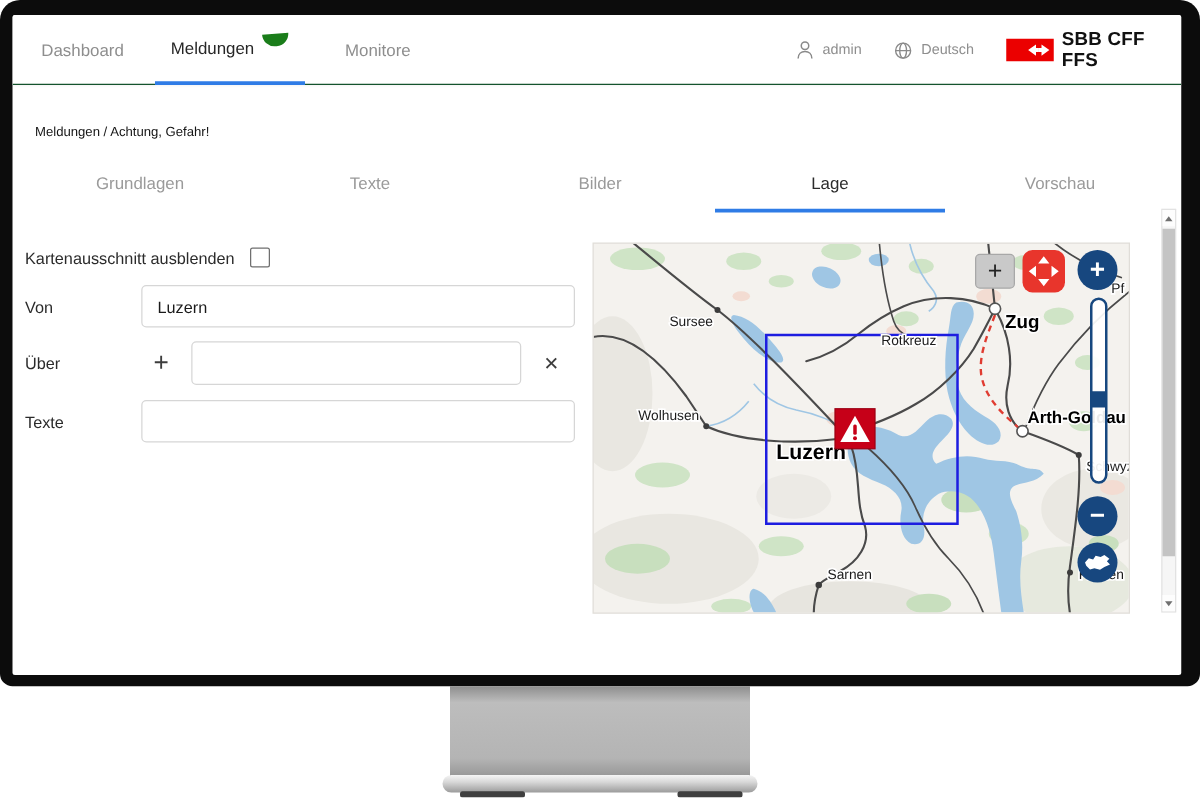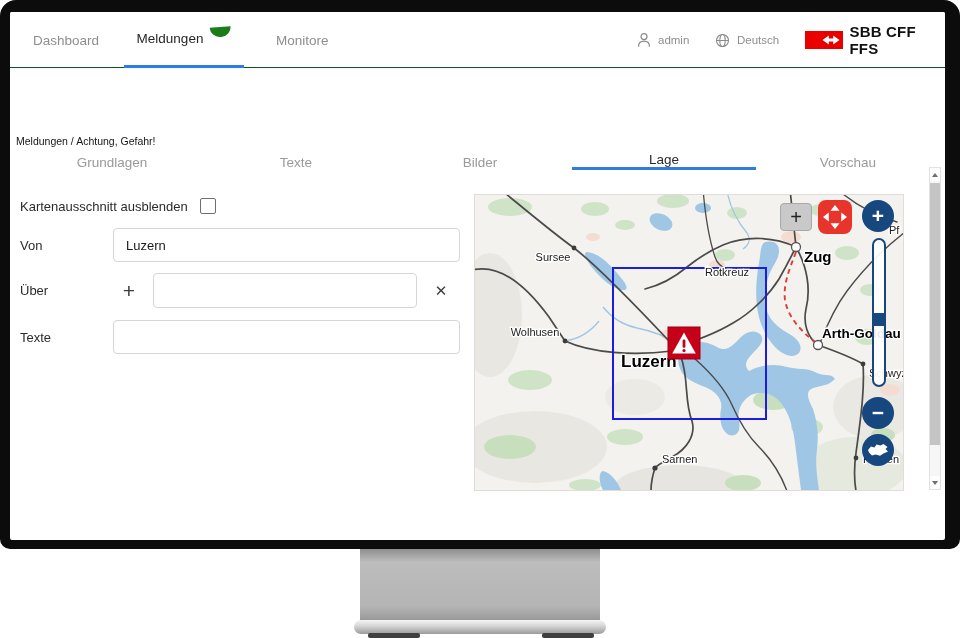--- a/index.html
+++ b/index.html
@@ -24,25 +24,25 @@
             font-size:13.5px; color:#8e8e8e; cursor:pointer; }
   .nav-item.active { color:#262626; border-bottom:3px solid #2f7ce6; }
   .badge-green { display:inline-block; width:21px; height:10px; background:#1a7d1a;
             border-radius:0 0 21px 21px; margin-left:7px; margin-bottom:14px; transform:rotate(-4deg); }
   .hgroup { position:absolute; top:0; height:56px; display:flex; align-items:center; gap:7px;
             font-size:11.5px; color:#8e8e8e; }
   .brand-box { width:40px; height:18px; background:#EB0000; display:flex; align-items:center;
             justify-content:flex-end; padding-right:2px; }
   .brand-text { font-size:15px; font-weight:bold; color:#111; letter-spacing:0.2px; }
 
-  .breadcrumb { position:absolute; left:6px; top:88px; font-size:10.5px; color:#151515;margin-top:35px; }
+  .breadcrumb { position:absolute; left:18px; top:88px; font-size:10.5px; color:#151515; }
 
   
   .tabs { position:absolute; left:10px; top:127px; width:920px; height:31px; display:flex; }
-  .tab { flex:1; display:flex; align-items:flex-end; justify-content:center; font-size:13.5px;
+  .tab { flex:1; display:flex; align-items:flex-start; justify-content:center; font-size:13.5px;
          color:#9a9a9a; cursor:pointer; }
   .tab.active { color:#2b2b2b; border-bottom:3px solid #2f7ce6; }
 
   
   .flabel { position:absolute; font-size:13px; color:#2b2b2b; display:flex; align-items:center; }
   .checkbox { position:absolute; width:16px; height:16px; border:1.6px solid #6f6f6f; border-radius:2px;
          background:#fff; cursor:pointer; }
   .tinput { position:absolute; border:1px solid #d6d6d6; border-radius:4px; background:#fff;
          font-size:13px; color:#1a1a1a; padding:0 12px; font-family:"Liberation Sans",sans-serif; outline:none; }
   .ghost-btn { position:absolute; display:flex; align-items:center; justify-content:center;

